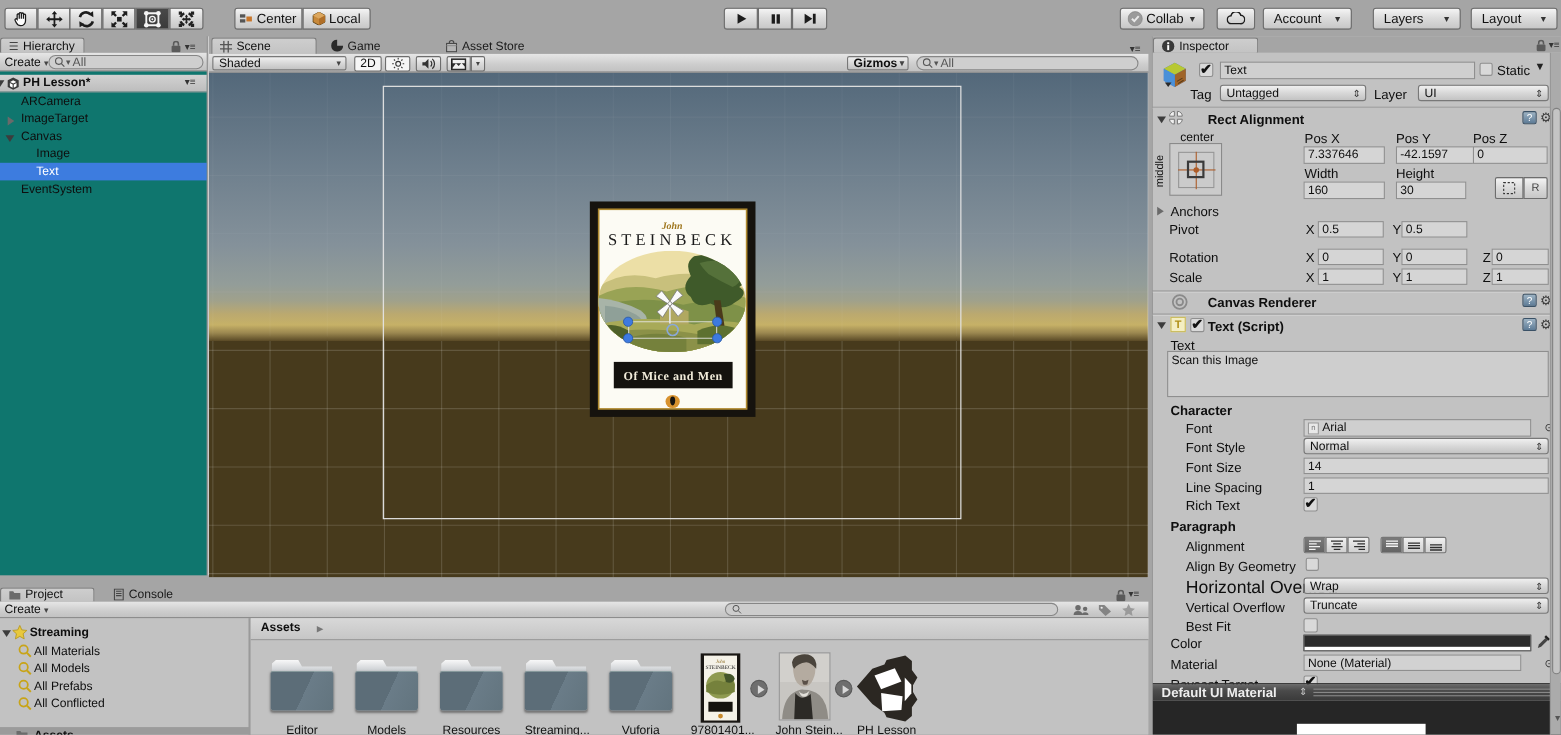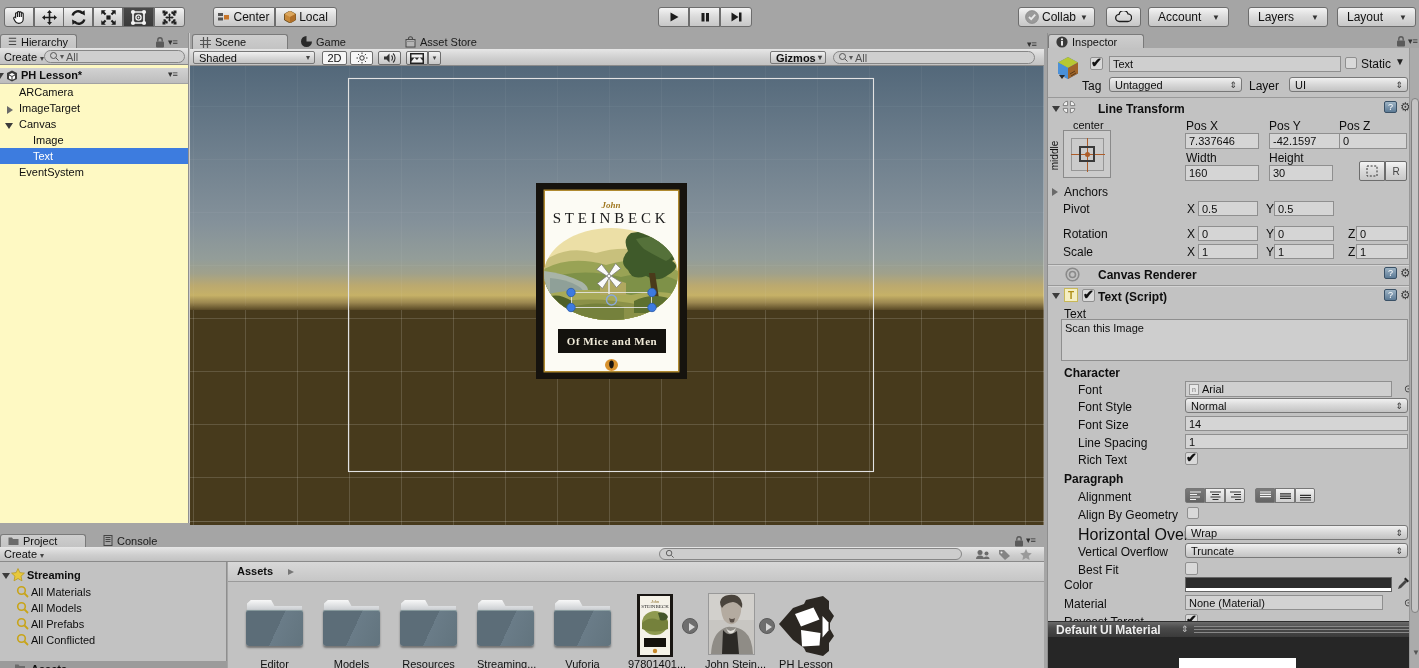--- a/index.html
+++ b/index.html
@@ -172,21 +172,21 @@
     <span class="lbl" style="left:4px;top:3px;">Create <span style="font-size:8px;color:#444;">▾</span></span>
     <div class="searchpill" style="left:44px;top:2px;width:141px;height:13px;padding-left:4px;">
       <svg width="11" height="11" viewBox="0 0 11 11">
             <circle cx="4.5" cy="4.5" r="3" fill="none" stroke="#555" stroke-width="1"></circle>
             <path d="M7 7 L9.5 9.5" stroke="#555" stroke-width="1"></path>
           </svg>
       <span style="font-size:8px;color:#555;">▾</span>
           <span style="color:#555;margin-left:2px;">All</span>
     </div>
   </div>
-  <div class="abs" style="left:0;top:32px;width:188px;height:458px;background:#fef9c3;">
+  <div class="abs" style="left:0;top:32px;width:188px;height:458px;background:#0f766e;">
 
     <div class="abs" style="left:0;top:3px;width:188px;height:16px;background:linear-gradient(#d2d2d2,#bdbdbd);border-bottom:1px solid #a2a2a2;">
       <div class="tri-d" style="left:-4px;top:5px;border-top-color:#3c3c3c;"></div>
       <svg class="abs" width="12" height="12" viewBox="0 0 12 12" style="left:6px;top:2px;">
             <path d="M6 0.5 L11 3 V9 L6 11.5 L1 9 V3 Z" fill="#3a3a3a"></path>
             <path d="M6 3 L8.8 4.5 L6 6 L3.2 4.5 Z" fill="#fff"></path>
             <path d="M5.5 6.8 L5.5 9.8 L3 8.4 L3 5.4 Z" fill="#fff"></path>
             <path d="M6.5 6.8 L6.5 9.8 L9 8.4 L9 5.4 Z" fill="#fff"></path>
           </svg>
       <span class="lbl bold" style="left:21px;top:1px;">PH Lesson*</span>
@@ -534,21 +534,21 @@
   <div class="abs" style="left:0;top:65px;width:372px;height:166px;background:#c2c2c2;">
     <div class="tri-d" style="left:4px;top:8px;border-top-color:#3c3c3c;"></div>
     <svg class="abs" style="left:13px;top:1px;" width="16" height="16" viewBox="0 0 16 16">
       <g fill="#f0f0f0" stroke="#777" stroke-width="0.9">
         <path d="M6.6 6.6 L6.6 2.2 A4.4 4.4 0 0 0 2.2 6.6 Z"></path>
         <path d="M9.4 6.6 L9.4 2.2 A4.4 4.4 0 0 1 13.8 6.6 Z"></path>
         <path d="M6.6 9.4 L6.6 13.8 A4.4 4.4 0 0 1 2.2 9.4 Z"></path>
         <path d="M9.4 9.4 L9.4 13.8 A4.4 4.4 0 0 0 13.8 9.4 Z"></path>
       </g>
         </svg>
-    <span class="lbl comph" style="left:50px;top:4px;font-size:12px;">Line Transform</span>
+    <span class="lbl comph" style="left:50px;top:4px;font-size:12px;">Rect Alignment</span>
     <div class="helpbook" style="left:336px;top:3px;">?</div>
     <span class="gear" style="left:352px;top:2px;">⚙<span style="font-size:7px;">▾</span></span>
     <span class="lbl" style="left:25px;top:21px;">center</span>
     <div class="abs" style="left:15px;top:32px;width:48px;height:48px;background:#cbcbcb;border:1px solid #8a8a8a;">
       <div class="abs" style="left:7px;top:7px;width:33px;height:33px;border:1px solid #969696;"></div>
       <div class="abs" style="left:7px;top:23px;width:34px;height:1px;background:#ad5c28;"></div>
       <div class="abs" style="left:23px;top:7px;width:1px;height:34px;background:#ad5c28;"></div>
       <div class="abs" style="left:15px;top:15px;width:16px;height:16px;border:2px solid #3a3a3a;"></div>
       <div class="abs" style="left:21px;top:21px;width:5px;height:5px;background:#ad5c28;border-radius:50%;"></div>
     </div>

